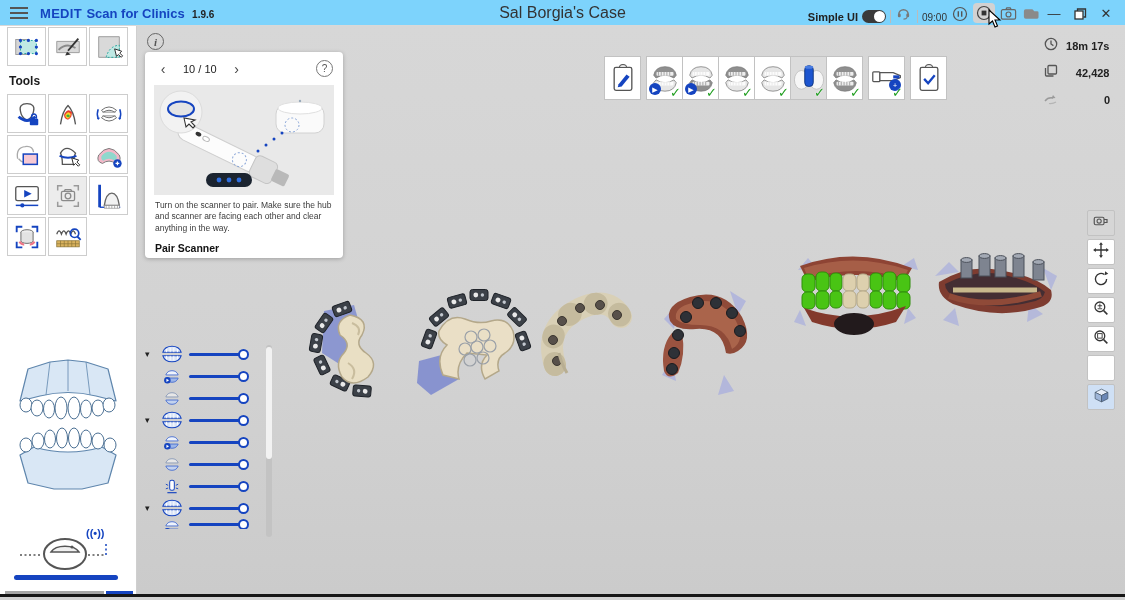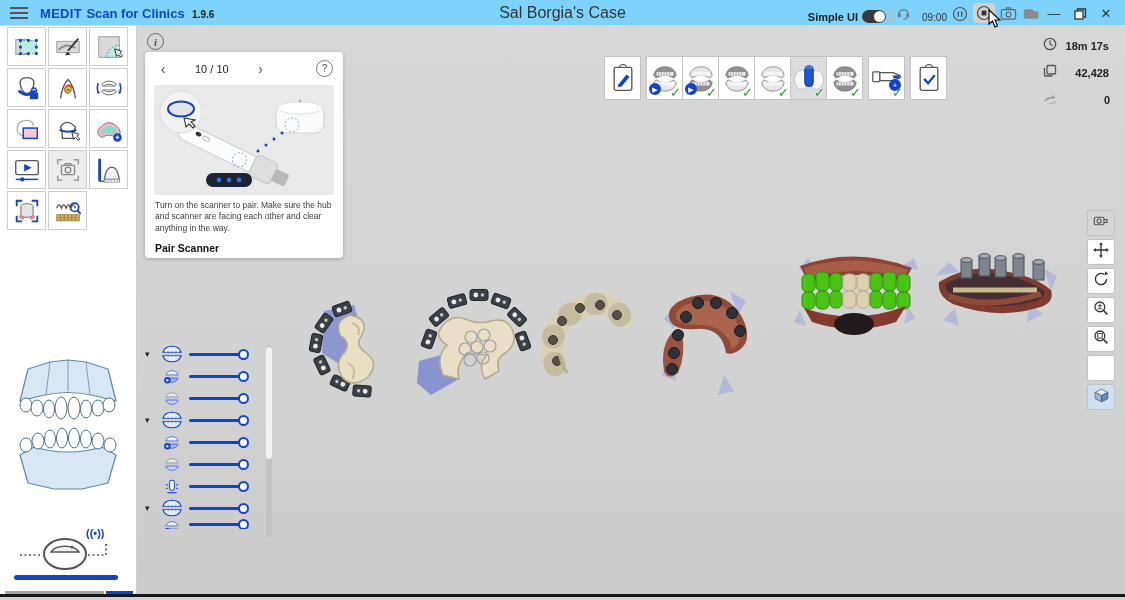--- a/index.html
+++ b/index.html
@@ -57,28 +57,28 @@
   .check{position:absolute;right:1px;bottom:-1px;color:#1f9e1f;font-size:13px;font-weight:bold;
          text-shadow:0 0 2px #fff;}
   
   #info-i{position:absolute;left:10px;top:8px;width:15px;height:15px;border:1.5px solid #666;border-radius:50%;
           color:#555;font-family:"Liberation Serif",serif;font-style:italic;font-size:11px;font-weight:bold;
           display:flex;align-items:center;justify-content:center;}
   #guide{position:absolute;left:8px;top:27px;width:198px;height:206px;background:#fff;border-radius:4px;
          box-shadow:0 1px 4px rgba(0,0,0,.25);z-index:9;}
   #guide-head{display:flex;align-items:center;padding:8px 10px 0 10px;}
   .pg-arrow{font-size:14px;color:#444;cursor:pointer;width:16px;text-align:center;}
-  #pg-num{font-size:11px;color:#222;margin:0 24px;}
+  #pg-num{font-size:11px;color:#222;margin:0 12px;}
   #help-q{margin-left:auto;width:15px;height:15px;border:1.2px solid #777;border-radius:50%;color:#555;
           font-size:10px;display:flex;align-items:center;justify-content:center;cursor:pointer;}
   #guide-img{margin:8px 9px 0 9px;width:180px;height:110px;background:#e9e9e9;overflow:hidden;}
   #guide-title{font-size:10.5px;font-weight:bold;color:#111;padding:8px 10px 0 10px;}
   #guide-desc{font-size:8.5px;color:#3c3c3c;line-height:1.35;padding:5px 10px 0 10px;}
   
-  #stats{position:absolute;right:15px;top:12px;display:flex;flex-direction:column;gap:9px;align-items:flex-start;}
+  #stats{position:absolute;right:15px;top:12px;display:flex;flex-direction:column;gap:9px;align-items:center;}
   .stat{display:flex;align-items:center;gap:6px;}
   .stat .val{font-size:11px;font-weight:bold;color:#222;min-width:46px;text-align:right;}
   
   #view-tools{position:absolute;right:10px;top:185px;display:flex;flex-direction:column;gap:3px;}
   .vbtn{width:28px;height:26px;background:#fff;border:1px solid #c2c2c2;box-sizing:border-box;border-radius:2px;
         display:flex;align-items:center;justify-content:center;cursor:pointer;}
   .vbtn.dim{background:#d6d6d6;}
   .vbtn.active{background:#cfe0f5;}
   .colorwheel{width:16px;height:16px;border-radius:50%;
      background:conic-gradient(#e33,#ee8a2b,#ede23a,#5ad23a,#39c8e0,#4448e0,#c93ae0,#e33);}
@@ -203,20 +203,23 @@
         <div class="toolbtn">
           <span>
             <svg width="30" height="30" viewBox="0 0 32 32">
               <path d="M5 5 h22 v22 h-22z" fill="#d9d9d9" stroke="#9a9a9a"></path>
               <path d="M13 27 q3 -12 14 -13 v13z" fill="#bfe9e4" stroke="#18a39b" stroke-dasharray="2 2"></path>
               <path d="M22 18 l2 8 2-2 3 3 1.5-1.5 -3-3 2-2z" fill="#fff" stroke="#222"></path>
             </svg>
           </span>
         </div>
       </div>
+    <div class="sb-head">
+      <span>Tools</span>
+    </div>
     <div class="grid" id="tools-grid">
         <div class="toolbtn">
           <span>
             <svg width="30" height="30" viewBox="0 0 32 32">
               <path d="M9 13 q-2 -8 7 -8 q9 0 7 8 q-1 7 -7 10 q-6 -3 -7 -10" fill="#fff" stroke="#555" stroke-width="1.4"></path>
               <path d="M7 19 q9 8 18 0" stroke="#1544c0" stroke-width="3" fill="none"></path>
               <rect x="19" y="21" width="9" height="7" rx="1" fill="#1544c0"></rect>
               <path d="M21 21 v-2.5 a2.5 2.5 0 0 1 5 0 v2.5" fill="none" stroke="#1544c0" stroke-width="1.6"></path>
             </svg>
           </span>

